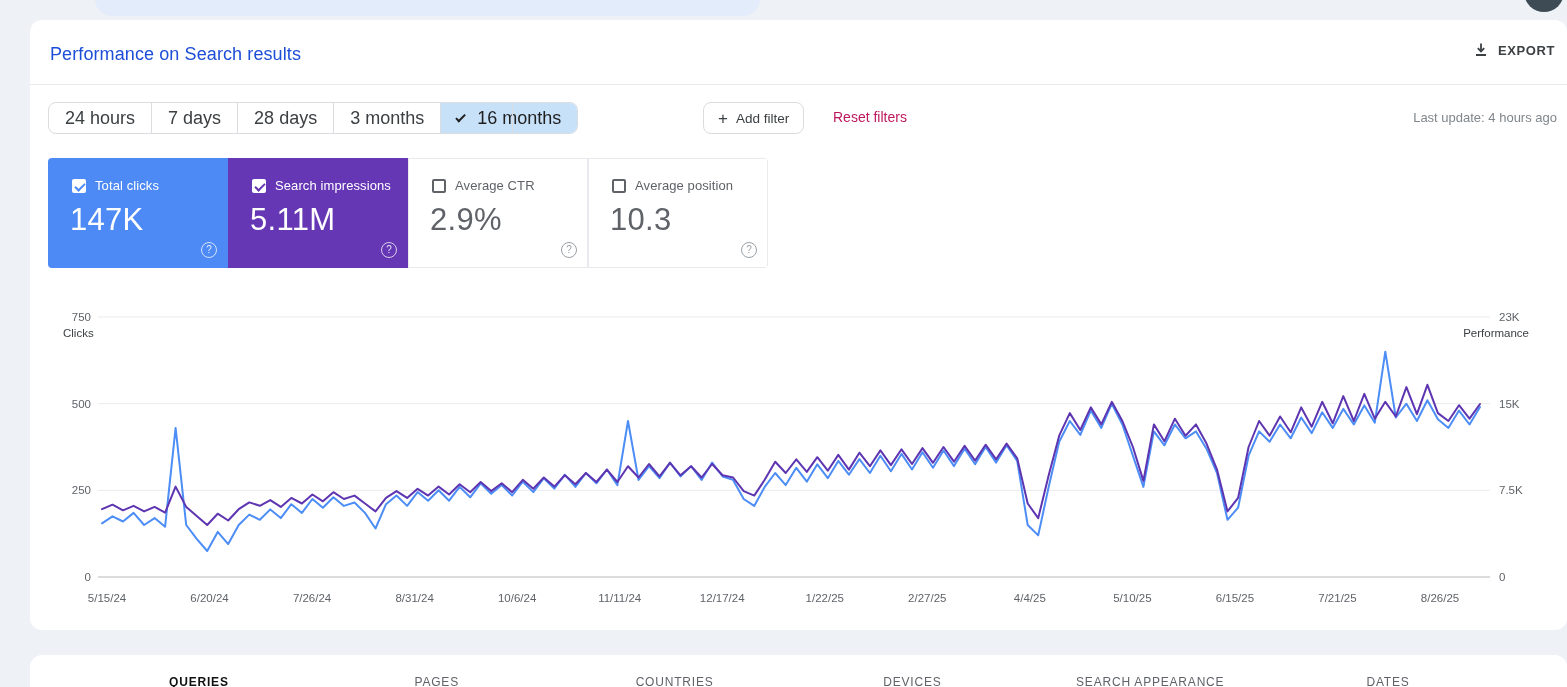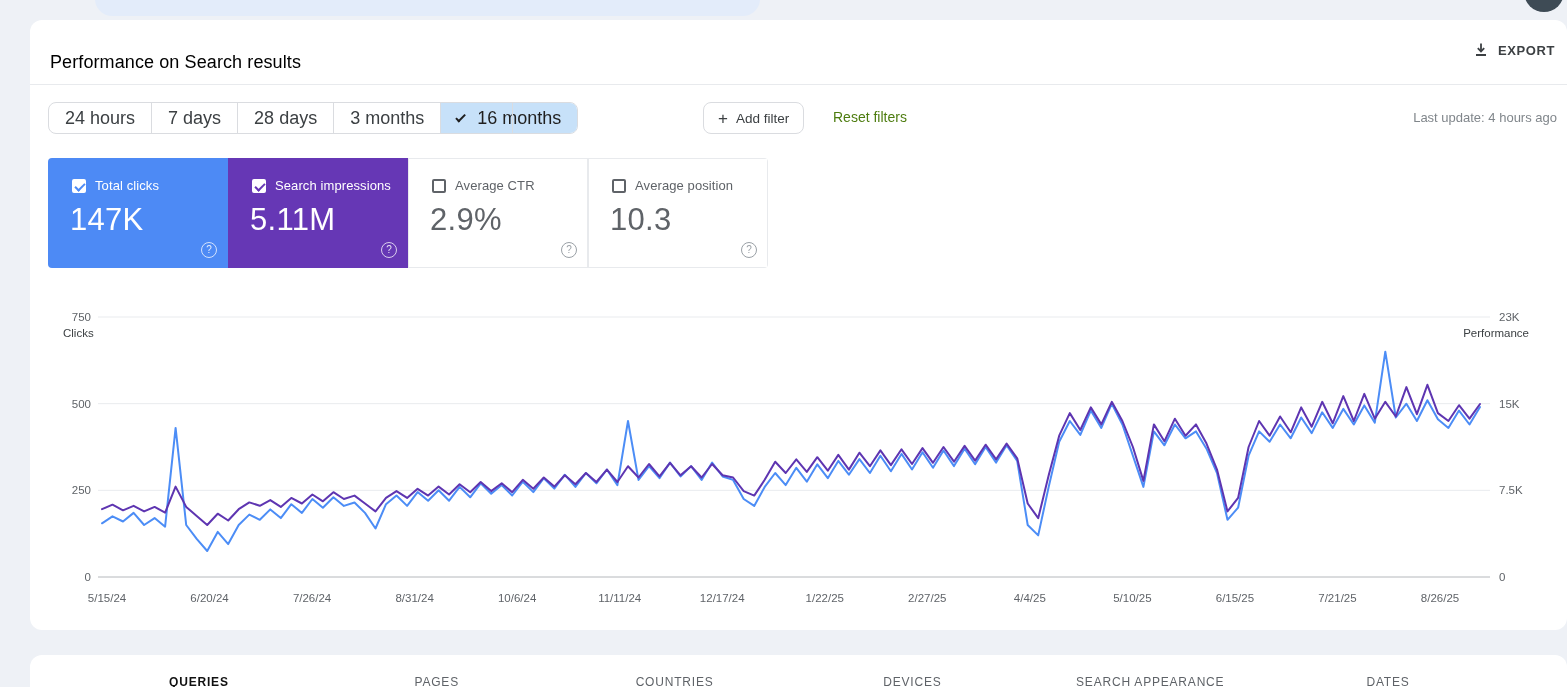--- a/index.html
+++ b/index.html
@@ -19,21 +19,21 @@
     position:absolute; left:1524px; top:-28px; width:40px; height:40px;
     border-radius:50%; background:#3e4b55;
   }
   
   .main-card {
     position:absolute; left:30px; top:20px; width:1537px; height:610px;
     background:#ffffff; border-radius:12px;
   }
   .page-title {
     position:absolute; left:20px; top:24px;
-    font-size:18px; color:#000000; letter-spacing:0.1px;margin-top:8px;
+    font-size:18px; color:#1d4ed8; letter-spacing:0.1px;
   }
   .export-btn {
     position:absolute; right:12px; top:22px;
     display:flex; align-items:center; gap:9px;
     font-size:13px; font-weight:700; letter-spacing:0.6px; color:#3c4043;
     cursor:pointer; background:none; border:none;
     font-family:"Liberation Sans", sans-serif;
     text-align:center;
   }
   .title-divider {
@@ -60,21 +60,21 @@
     position:absolute; top:0; height:32px; border:1px solid #dadce0; border-radius:8px;
     background:#fff; display:flex; align-items:center; gap:8px; padding:0 14px;
     font-size:13.5px; color:#3c4043; cursor:pointer; white-space:nowrap;
   }
   .pill.search-type { left:481px; }
   .pill.add-filter { left:655px; }
   .caret-down { width:0; height:0; border-left:4px solid transparent;
     border-right:4px solid transparent; border-top:5px solid #5f6368; margin-left:4px; }
   .plus-glyph { font-size:17px; color:#3c4043; line-height:1; }
   .reset-link {
-    position:absolute; left:785px; top:7px; font-size:14px; color:#4d7c0f;
+    position:absolute; left:785px; top:7px; font-size:14px; color:#be185d;
     cursor:pointer; text-decoration:none; font-weight:500;
   }
   .last-update { position:absolute; right:0; top:8px; font-size:13px; color:#80868b; }
   
   .metrics-row {
     position:absolute; left:18px; top:138px; display:flex;
     border-radius:4px; overflow:hidden;
   }
   .metric-card {
     width:180px; height:110px; position:relative; background:#fff; color:#5f6368;

